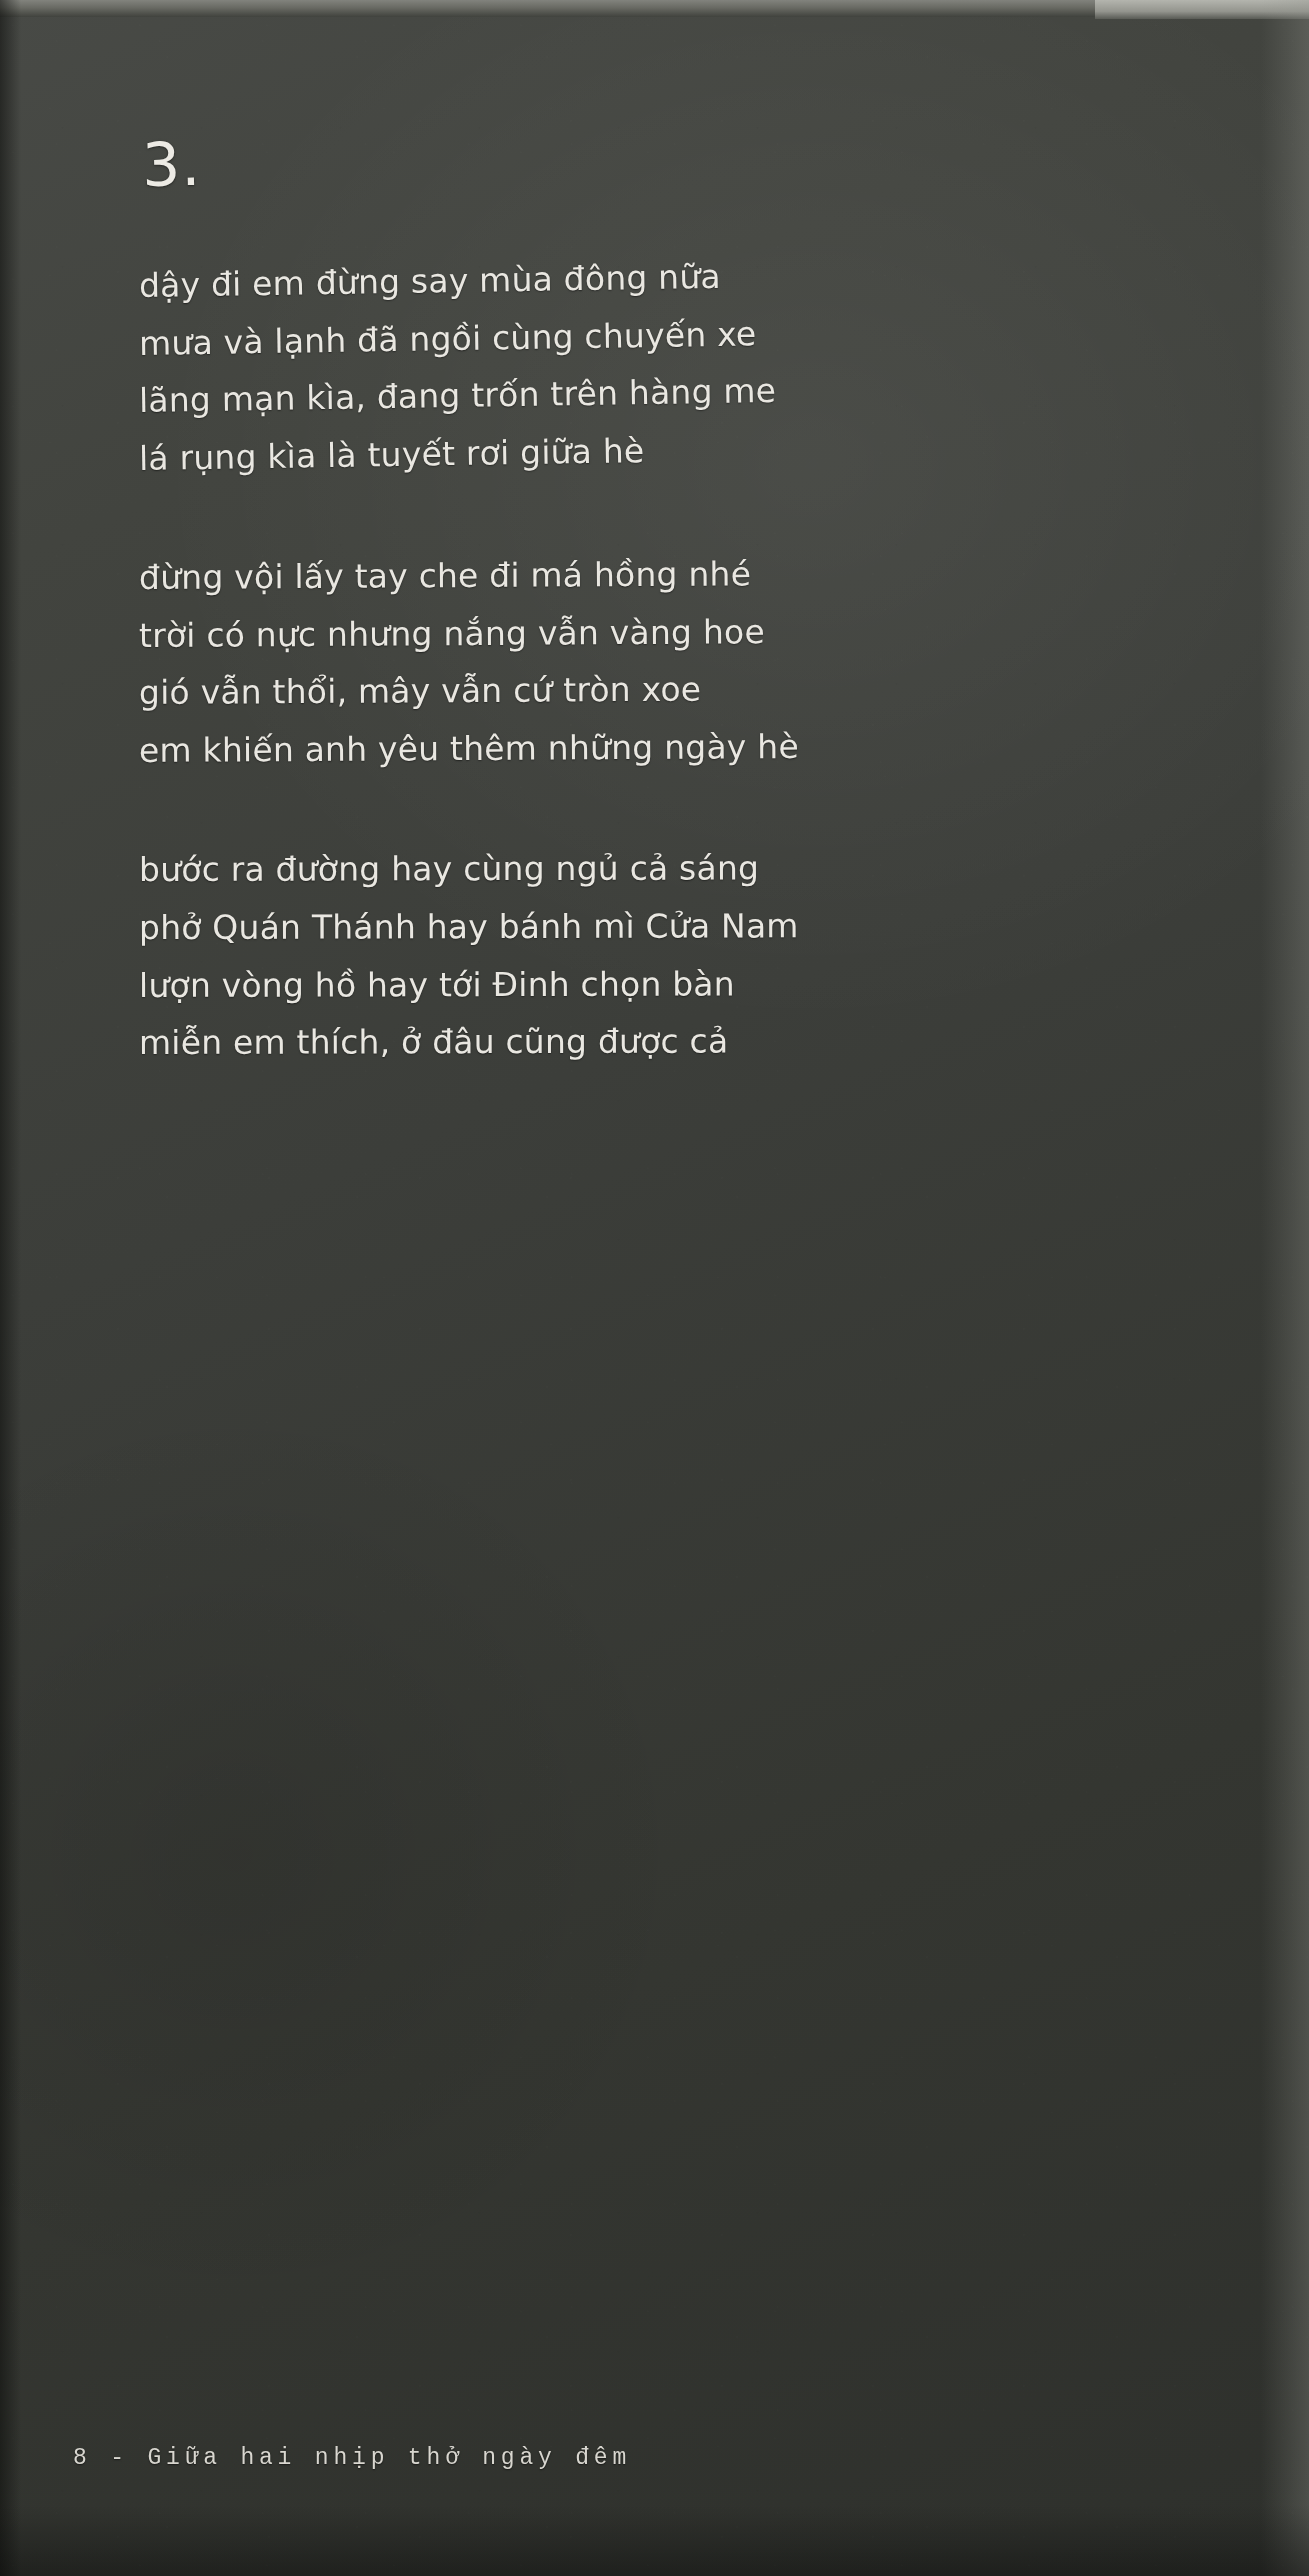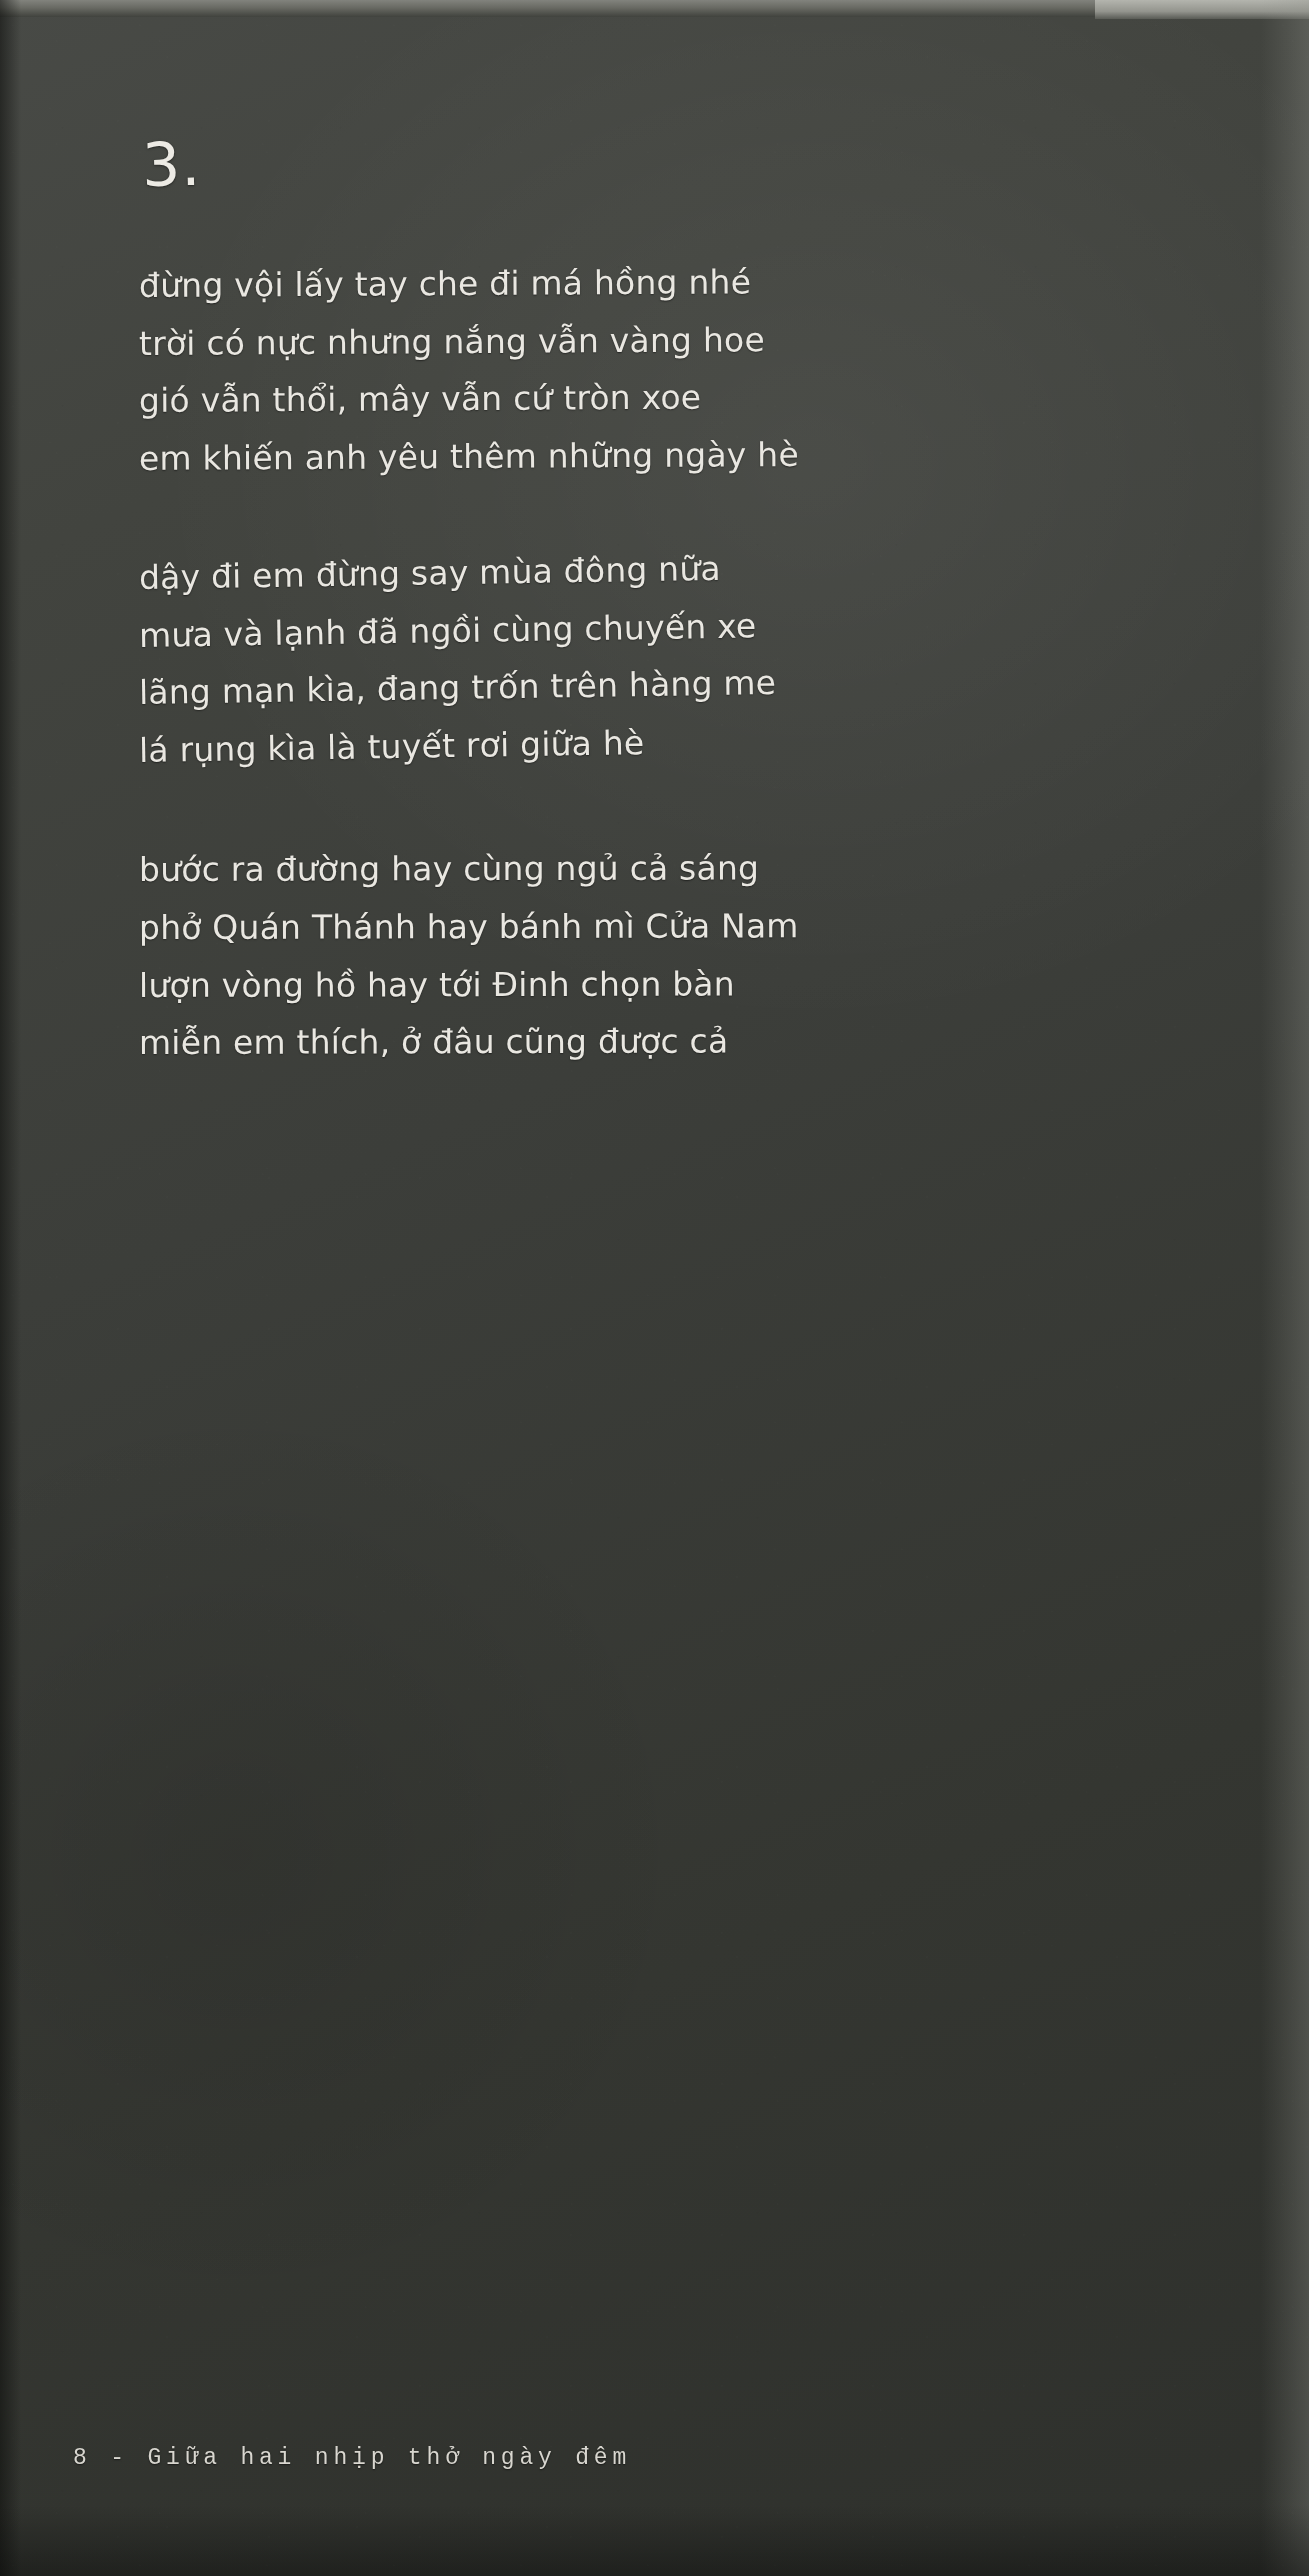--- a/index.html
+++ b/index.html
@@ -128,32 +128,32 @@
   <div class="edge-top"></div>
   <div class="edge-top-right"></div>
   <div class="edge-left"></div>
   <div class="edge-right"></div>
   <div class="edge-bottom"></div>
 
   <div class="content">
 
     <div class="poem-number">3.</div>
 
+    <div class="stanza stanza-1">
+      <p class="line">dậy đi em đừng say mùa đông nữa</p>
+      <p class="line">mưa và lạnh đã ngồi cùng chuyến xe</p>
+      <p class="line">lãng mạn kìa, đang trốn trên hàng me</p>
+      <p class="line">lá rụng kìa là tuyết rơi giữa hè</p>
+    </div>
+
     <div class="stanza stanza-2">
       <p class="line">đừng vội lấy tay che đi má hồng nhé</p>
       <p class="line">trời có nực nhưng nắng vẫn vàng hoe</p>
       <p class="line">gió vẫn thổi, mây vẫn cứ tròn xoe</p>
       <p class="line">em khiến anh yêu thêm những ngày hè</p>
-    </div>
-
-    <div class="stanza stanza-1">
-      <p class="line">dậy đi em đừng say mùa đông nữa</p>
-      <p class="line">mưa và lạnh đã ngồi cùng chuyến xe</p>
-      <p class="line">lãng mạn kìa, đang trốn trên hàng me</p>
-      <p class="line">lá rụng kìa là tuyết rơi giữa hè</p>
     </div>
 
     <div class="stanza stanza-3">
       <p class="line">bước ra đường hay cùng ngủ cả sáng</p>
       <p class="line">phở Quán Thánh hay bánh mì Cửa Nam</p>
       <p class="line">lượn vòng hồ hay tới Đinh chọn bàn</p>
       <p class="line">miễn em thích, ở đâu cũng được cả</p>
     </div>
 
   </div>

